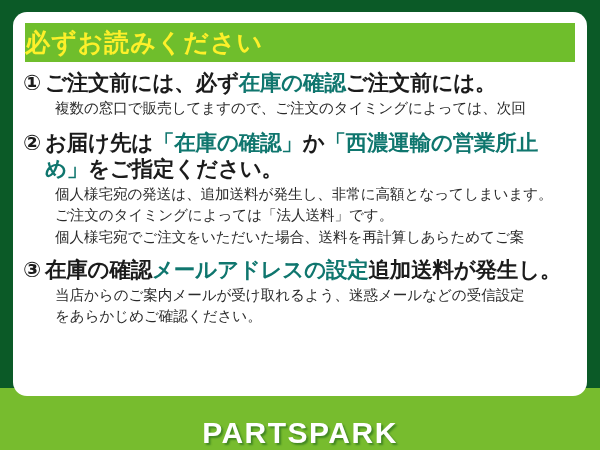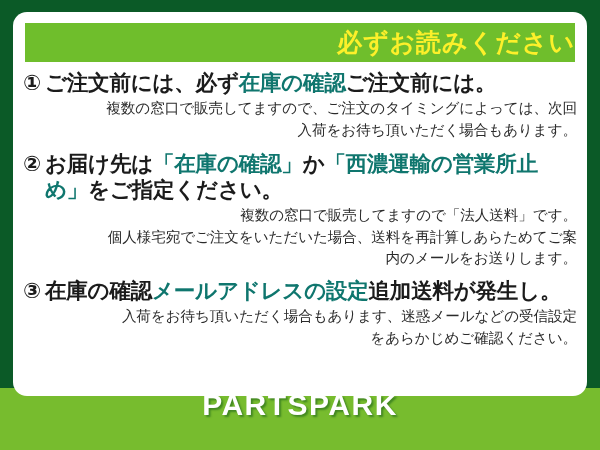--- a/index.html
+++ b/index.html
@@ -36,21 +36,21 @@
   }
 
   .brand {
     position: absolute;
     left: 0;
     right: 0;
     bottom: 0;
     height: 62px;
     z-index: 3;
     display: flex;
-    align-items: flex-start;
+    align-items: flex-end;
     justify-content: center;
     color: #ffffff;
     font-size: 30px;
     font-weight: bold;
     letter-spacing: 1.5px;
     text-shadow: 2px 2px 2px rgba(0, 70, 20, 0.45);
   }
 
   
   .panel {
@@ -67,21 +67,21 @@
     overflow: hidden;
   }
 
   
   .banner {
     margin: 11px 12px 0 12px;
     height: 39px;
     background: #6fbe2c;
     display: flex;
     align-items: center;
-    justify-content: flex-end;
+    justify-content: flex-start;
   }
   .banner-title {
     color: #fdf02a;
     font-size: 25px;
     font-weight: bold;
     letter-spacing: 1px;
     line-height: 1;
   }
 
   
@@ -112,21 +112,20 @@
   .item-body {
     color: #2b2b2b;
     font-size: 14.6px;
     line-height: 1.46;
     padding-left: 32px;
     margin-top: 2px;
     letter-spacing: -0.1px;
   }
   .item-body div {
     white-space: nowrap;
-    text-align: right;
   }
 
   
   .item-1 { margin-bottom: 10px; }
   .item-2 { margin-bottom: 9px; }
   .item-3 { margin-bottom: 0; }
 </style>
 </head>
 <body>
 
@@ -138,35 +137,34 @@
 
     <div class="banner">
       <span class="banner-title">必ずお読みください</span>
     </div>
 
     <div class="items">
         <div class="item item-1">
           <div class="item-heading"><span class="marker">①</span><span>ご注文前には、必ず</span><span class="hl">在庫の確認</span><span>ご注文前には。</span></div>
           <div class="item-body">
             <div>複数の窓口で販売してますので、ご注文のタイミングによっては、次回</div>
-            <div>入荷をお待ち頂いただく場合もあります。</div>
           </div>
         </div>
         <div class="item item-2">
           <div class="item-heading"><span class="marker">②</span><span>お届け先は</span><span class="hl">「在庫の確認」</span><span>か</span><span class="hl">「西濃運輸の営業所止め」</span><span>をご指定ください。</span></div>
           <div class="item-body">
-            <div>複数の窓口で販売してますので「法人送料」です。</div>
+            <div>個人様宅宛の発送は、追加送料が発生し、非常に高額となってしまいます。</div>
+            <div>ご注文のタイミングによっては「法人送料」です。</div>
             <div>個人様宅宛でご注文をいただいた場合、送料を再計算しあらためてご案</div>
-            <div>内のメールをお送りします。</div>
           </div>
         </div>
         <div class="item item-3">
           <div class="item-heading"><span class="marker">③</span><span>在庫の確認</span><span class="hl">メールアドレスの設定</span><span>追加送料が発生し。</span></div>
           <div class="item-body">
-            <div>入荷をお待ち頂いただく場合もあります、迷惑メールなどの受信設定</div>
+            <div>当店からのご案内メールが受け取れるよう、迷惑メールなどの受信設定</div>
             <div>をあらかじめご確認ください。</div>
           </div>
         </div>
       </div>
 
   </div>
 
   <div class="brand">
     <span>PARTSPARK</span>
   </div>

